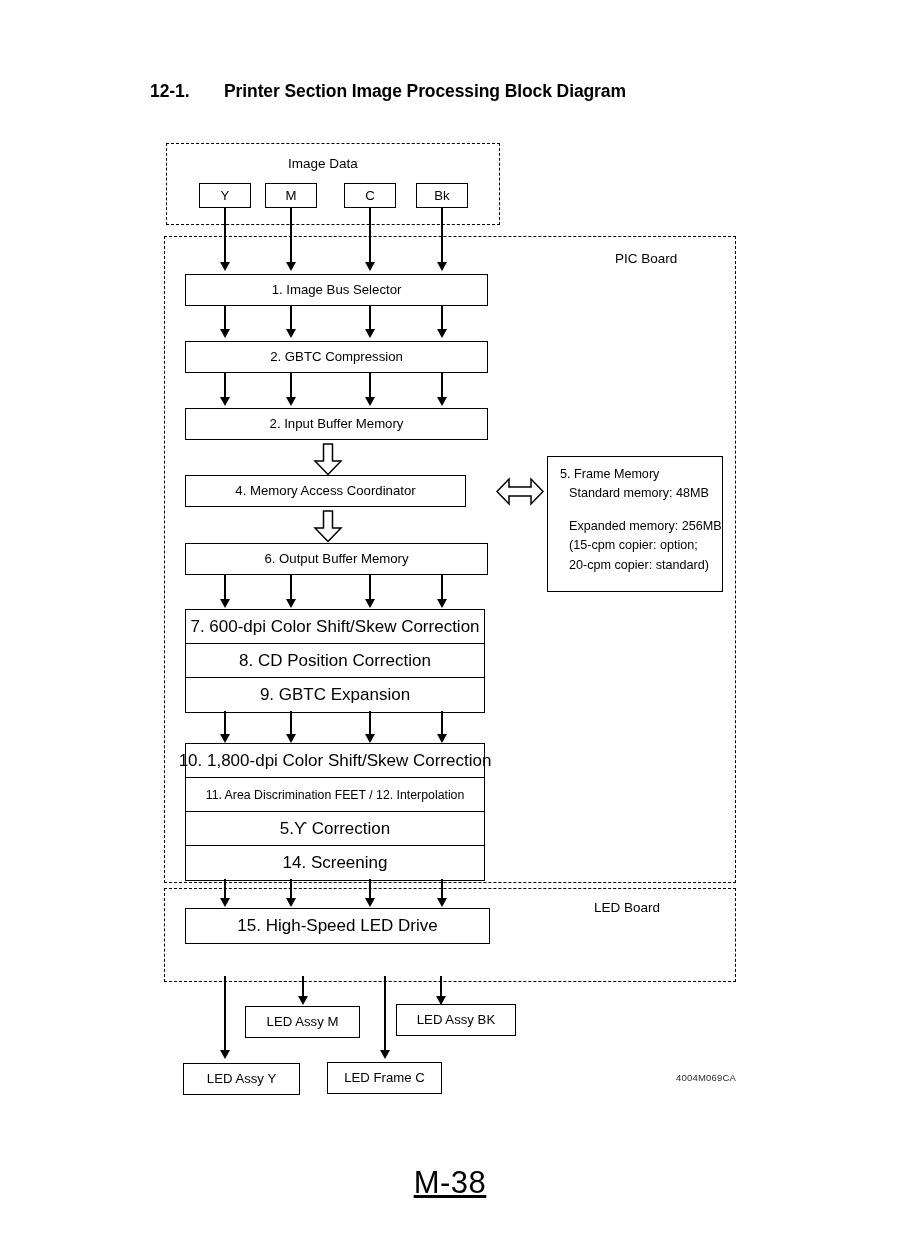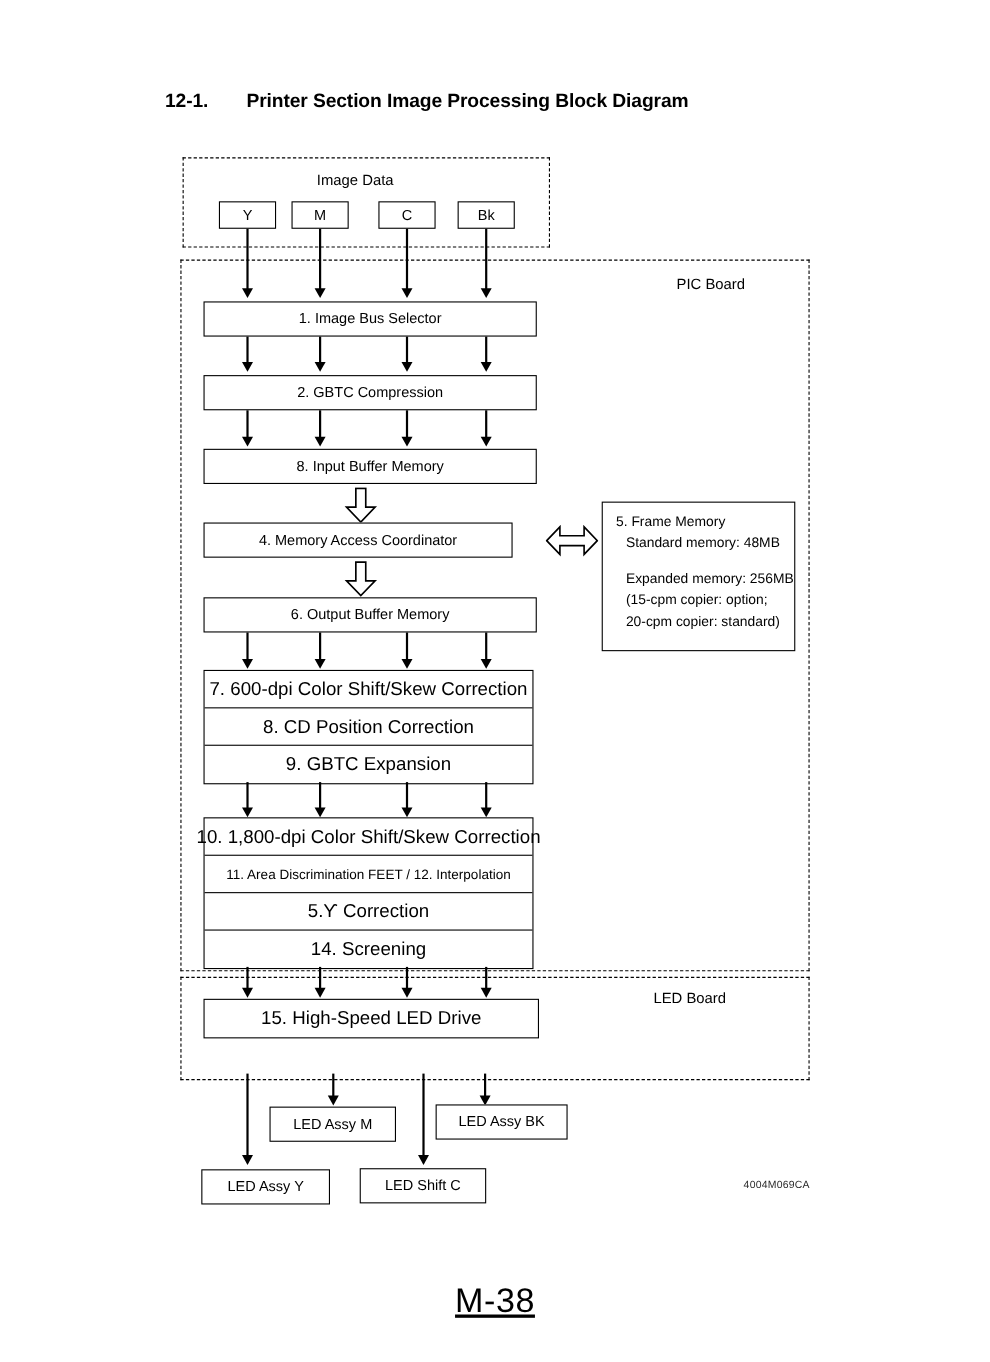--- a/index.html
+++ b/index.html
@@ -169,21 +169,21 @@
 
   <div class="conn" style="left:224px; top:373px; height:26px;"></div>
   <div class="tip" style="left:219.5px; top:397px;"></div>
   <div class="conn" style="left:290px; top:373px; height:26px;"></div>
   <div class="tip" style="left:285.5px; top:397px;"></div>
   <div class="conn" style="left:369px; top:373px; height:26px;"></div>
   <div class="tip" style="left:364.5px; top:397px;"></div>
   <div class="conn" style="left:441px; top:373px; height:26px;"></div>
   <div class="tip" style="left:436.5px; top:397px;"></div>
 
-  <div class="box" style="left:185px; top:408px; width:303px; height:32px;">8. Input Buffer Memory</div>
+  <div class="box" style="left:185px; top:408px; width:303px; height:32px;">2. Input Buffer Memory</div>
 
   <svg class="hollow-down" style="left:313px; top:443px;" width="30" height="33" viewBox="0 0 30 33">
     <polygon points="10.5,1 19.5,1 19.5,18 28,18 15,31.5 2,18 10.5,18" fill="#ffffff" stroke="#000000" stroke-width="1.5" stroke-linejoin="miter"></polygon>
   </svg>
 
   <div class="box" style="left:185px; top:475px; width:281px; height:32px;">4. Memory Access Coordinator</div>
 
   <svg class="hollow-lr" style="left:496px; top:476px;" width="48" height="31" viewBox="0 0 48 31">
     <polygon points="1,15.5 13,3 13,11 35,11 35,3 47,15.5 35,28 35,20 13,20 13,28" fill="#ffffff" stroke="#000000" stroke-width="1.5" stroke-linejoin="miter"></polygon>
   </svg>
@@ -258,18 +258,18 @@
 
   <div class="conn" style="left:384px; top:976px; height:78px;"></div>
   <div class="tip" style="left:379.5px; top:1050px;"></div>
 
   <div class="conn" style="left:440px; top:976px; height:24px;"></div>
   <div class="tip" style="left:435.5px; top:996px;"></div>
 
   <div class="box" style="left:245px; top:1006px; width:115px; height:32px;">LED Assy M</div>
   <div class="box" style="left:396px; top:1004px; width:120px; height:32px;">LED Assy BK</div>
   <div class="box" style="left:183px; top:1063px; width:117px; height:32px;">LED Assy Y</div>
-  <div class="box" style="left:327px; top:1062px; width:115px; height:32px;">LED Shift C</div>
+  <div class="box" style="left:327px; top:1062px; width:115px; height:32px;">LED Frame C</div>
 
   <div id="doc-code">4004M069CA</div>
   <div id="page-number">M-38</div>
 
 </div>
 
 </body></html>

